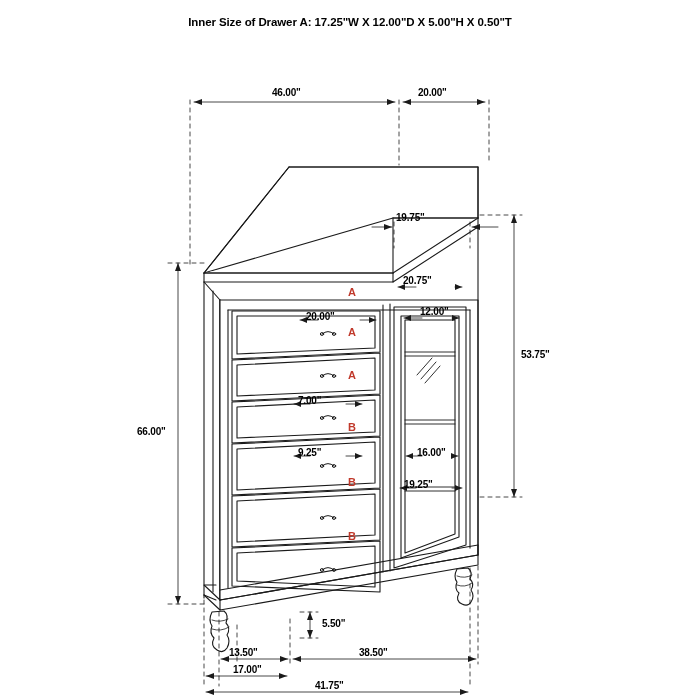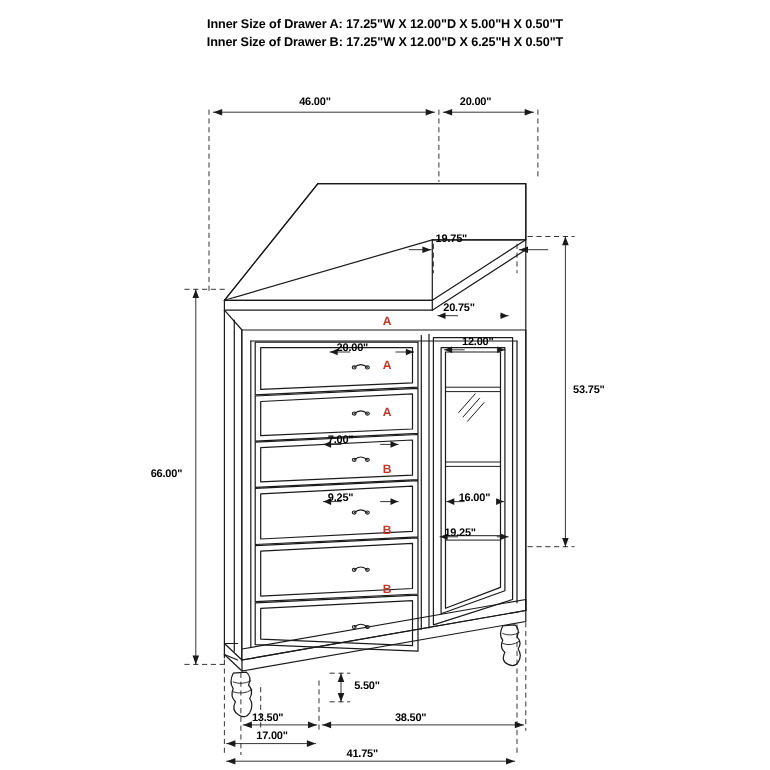--- a/index.html
+++ b/index.html
@@ -56,21 +56,20 @@
     color: #c0392b;
   }
 </style>
 </head>
 <body>
 
 <div id="stage">
 
   <div class="header">
     <div>Inner Size of Drawer A: 17.25"W X 12.00"D X 5.00"H X 0.50"T</div>
-    <div>Inner Size of Drawer B: 17.25"W X 12.00"D X 6.25"H X 0.50"T</div>
   </div>
 
   <svg class="art" viewBox="0 0 700 700">
     <g fill="none" stroke="#1a1a1a" stroke-width="1.1" stroke-linejoin="round" stroke-linecap="round">
 
       <path d="M204,273 L289,167 L478,167 L478,218 L393,218 Z" fill="#ffffff"></path>
       <path d="M204,273 L393,273 L478,218" fill="#ffffff"></path>
       <path d="M289,167 L478,167"></path>
       <path d="M478,167 L478,218"></path>
       <path d="M204,273 L393,273"></path>

